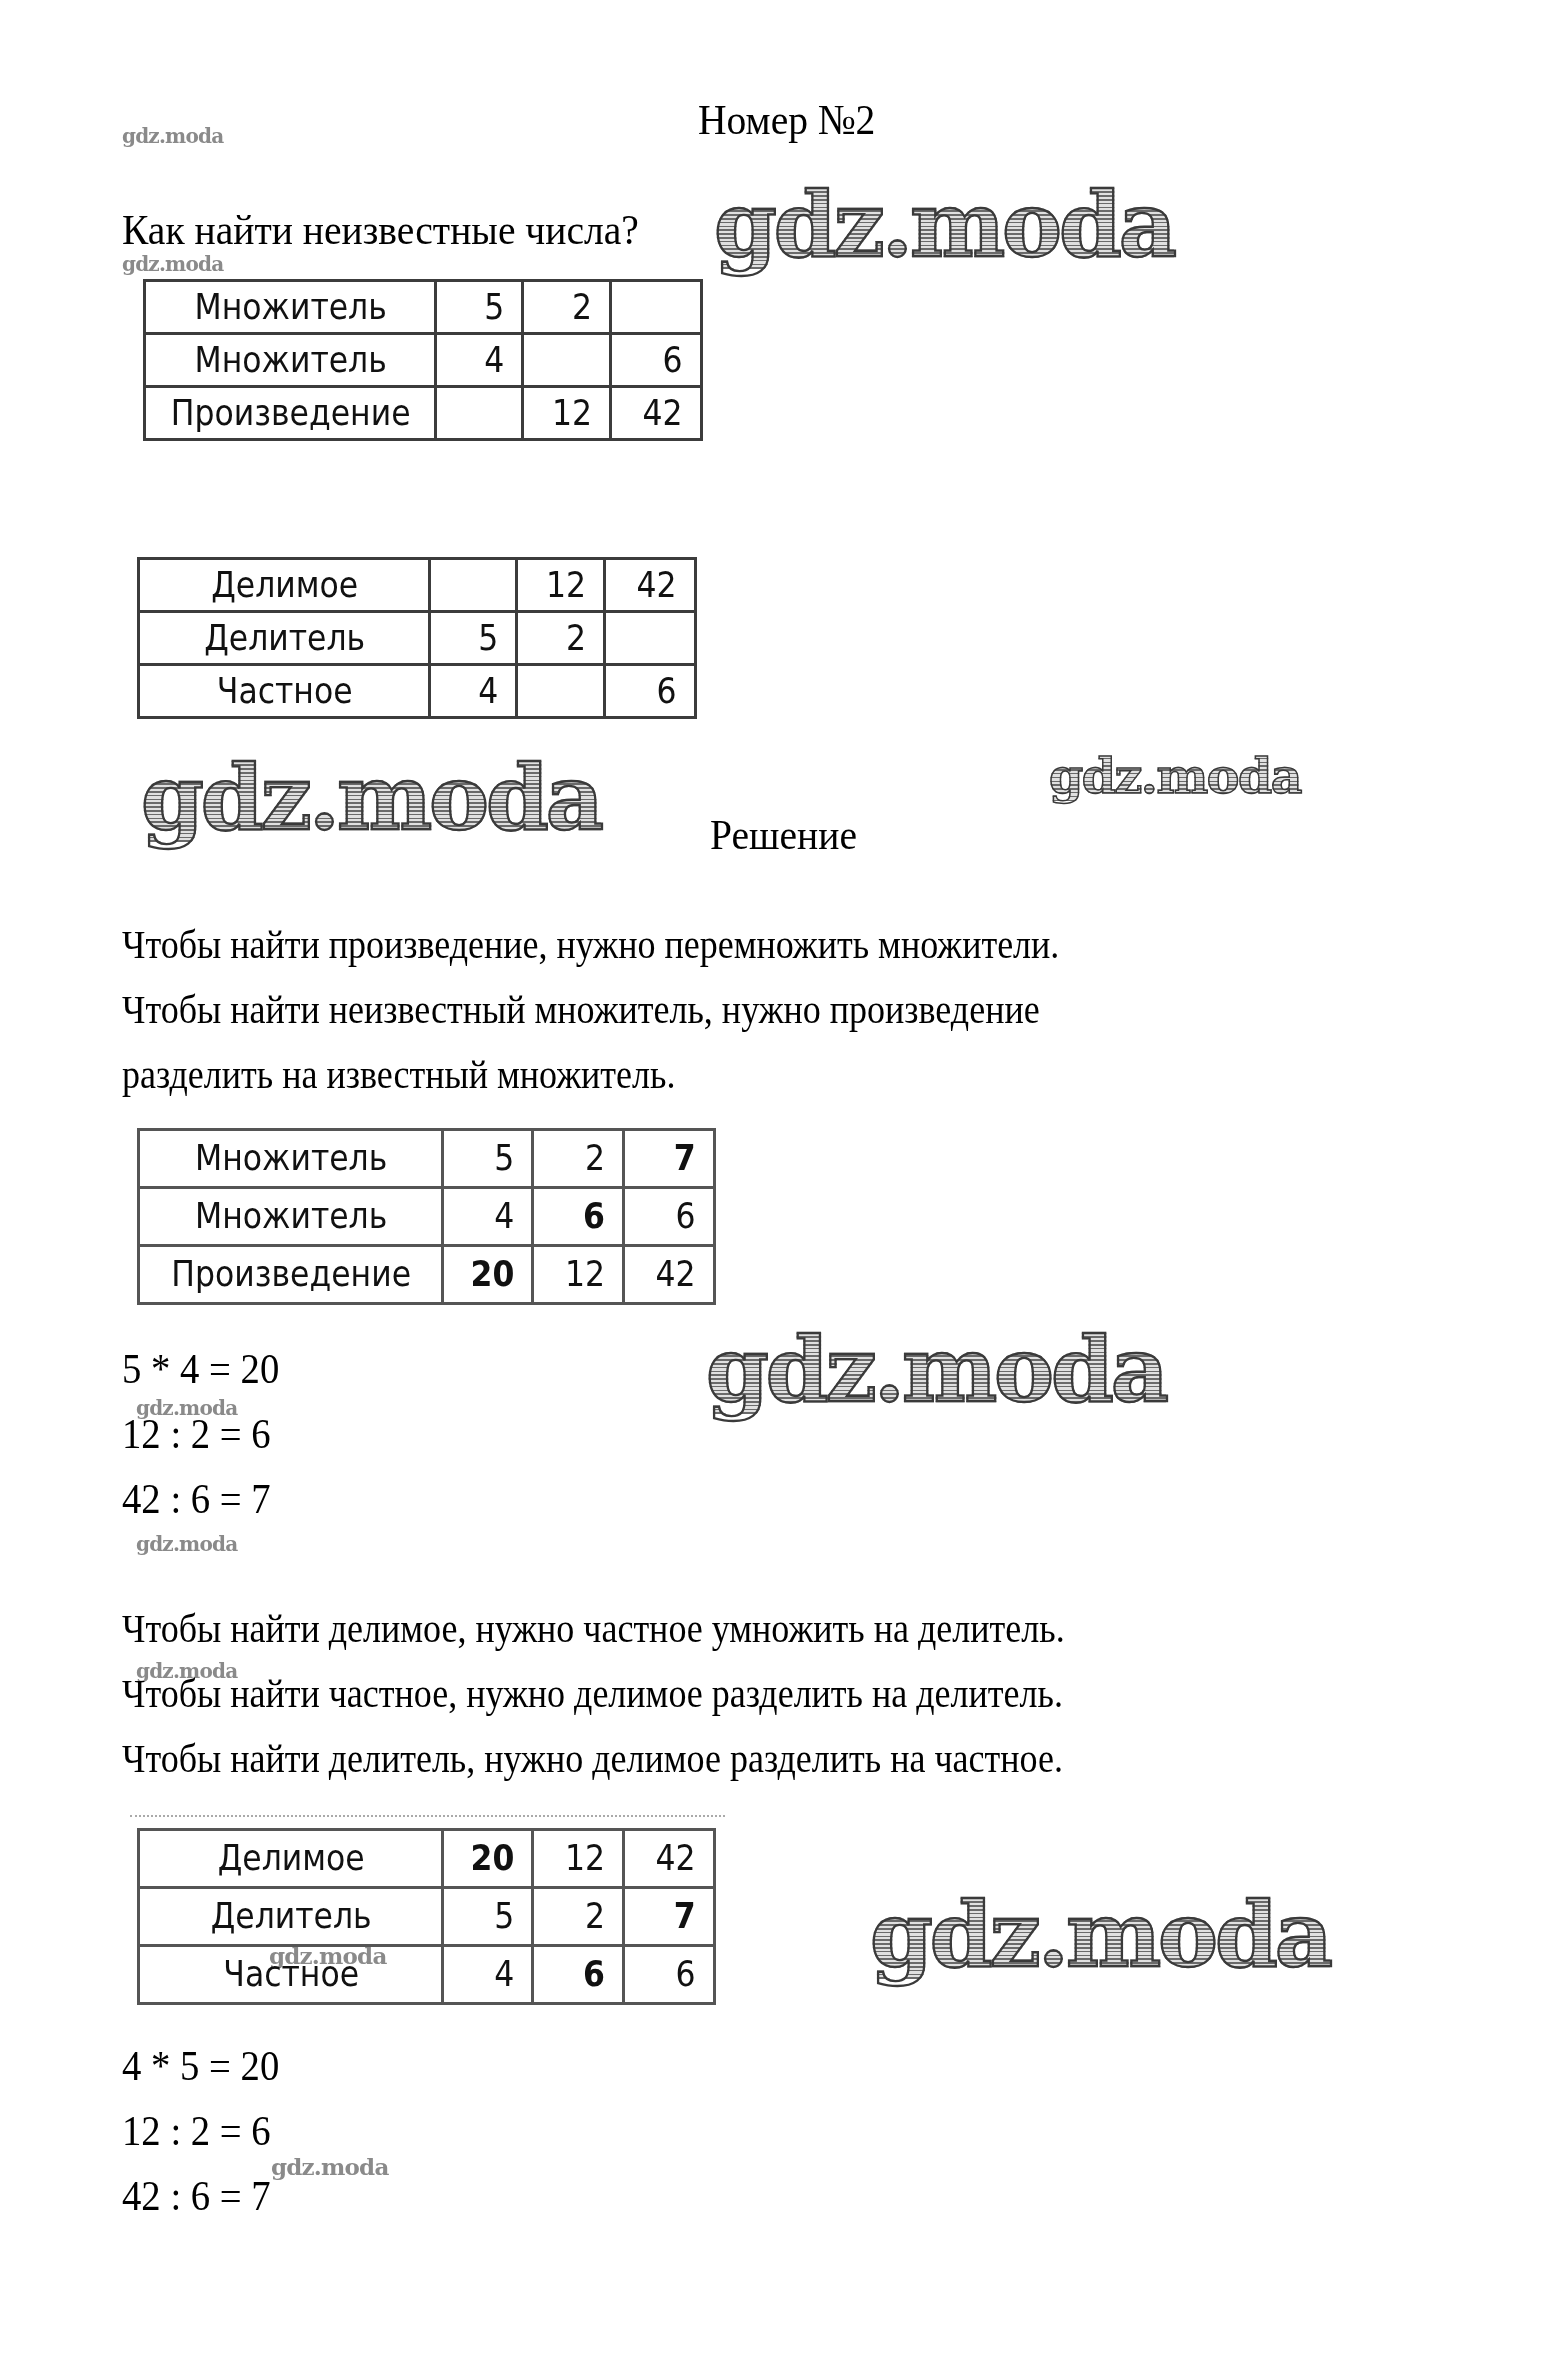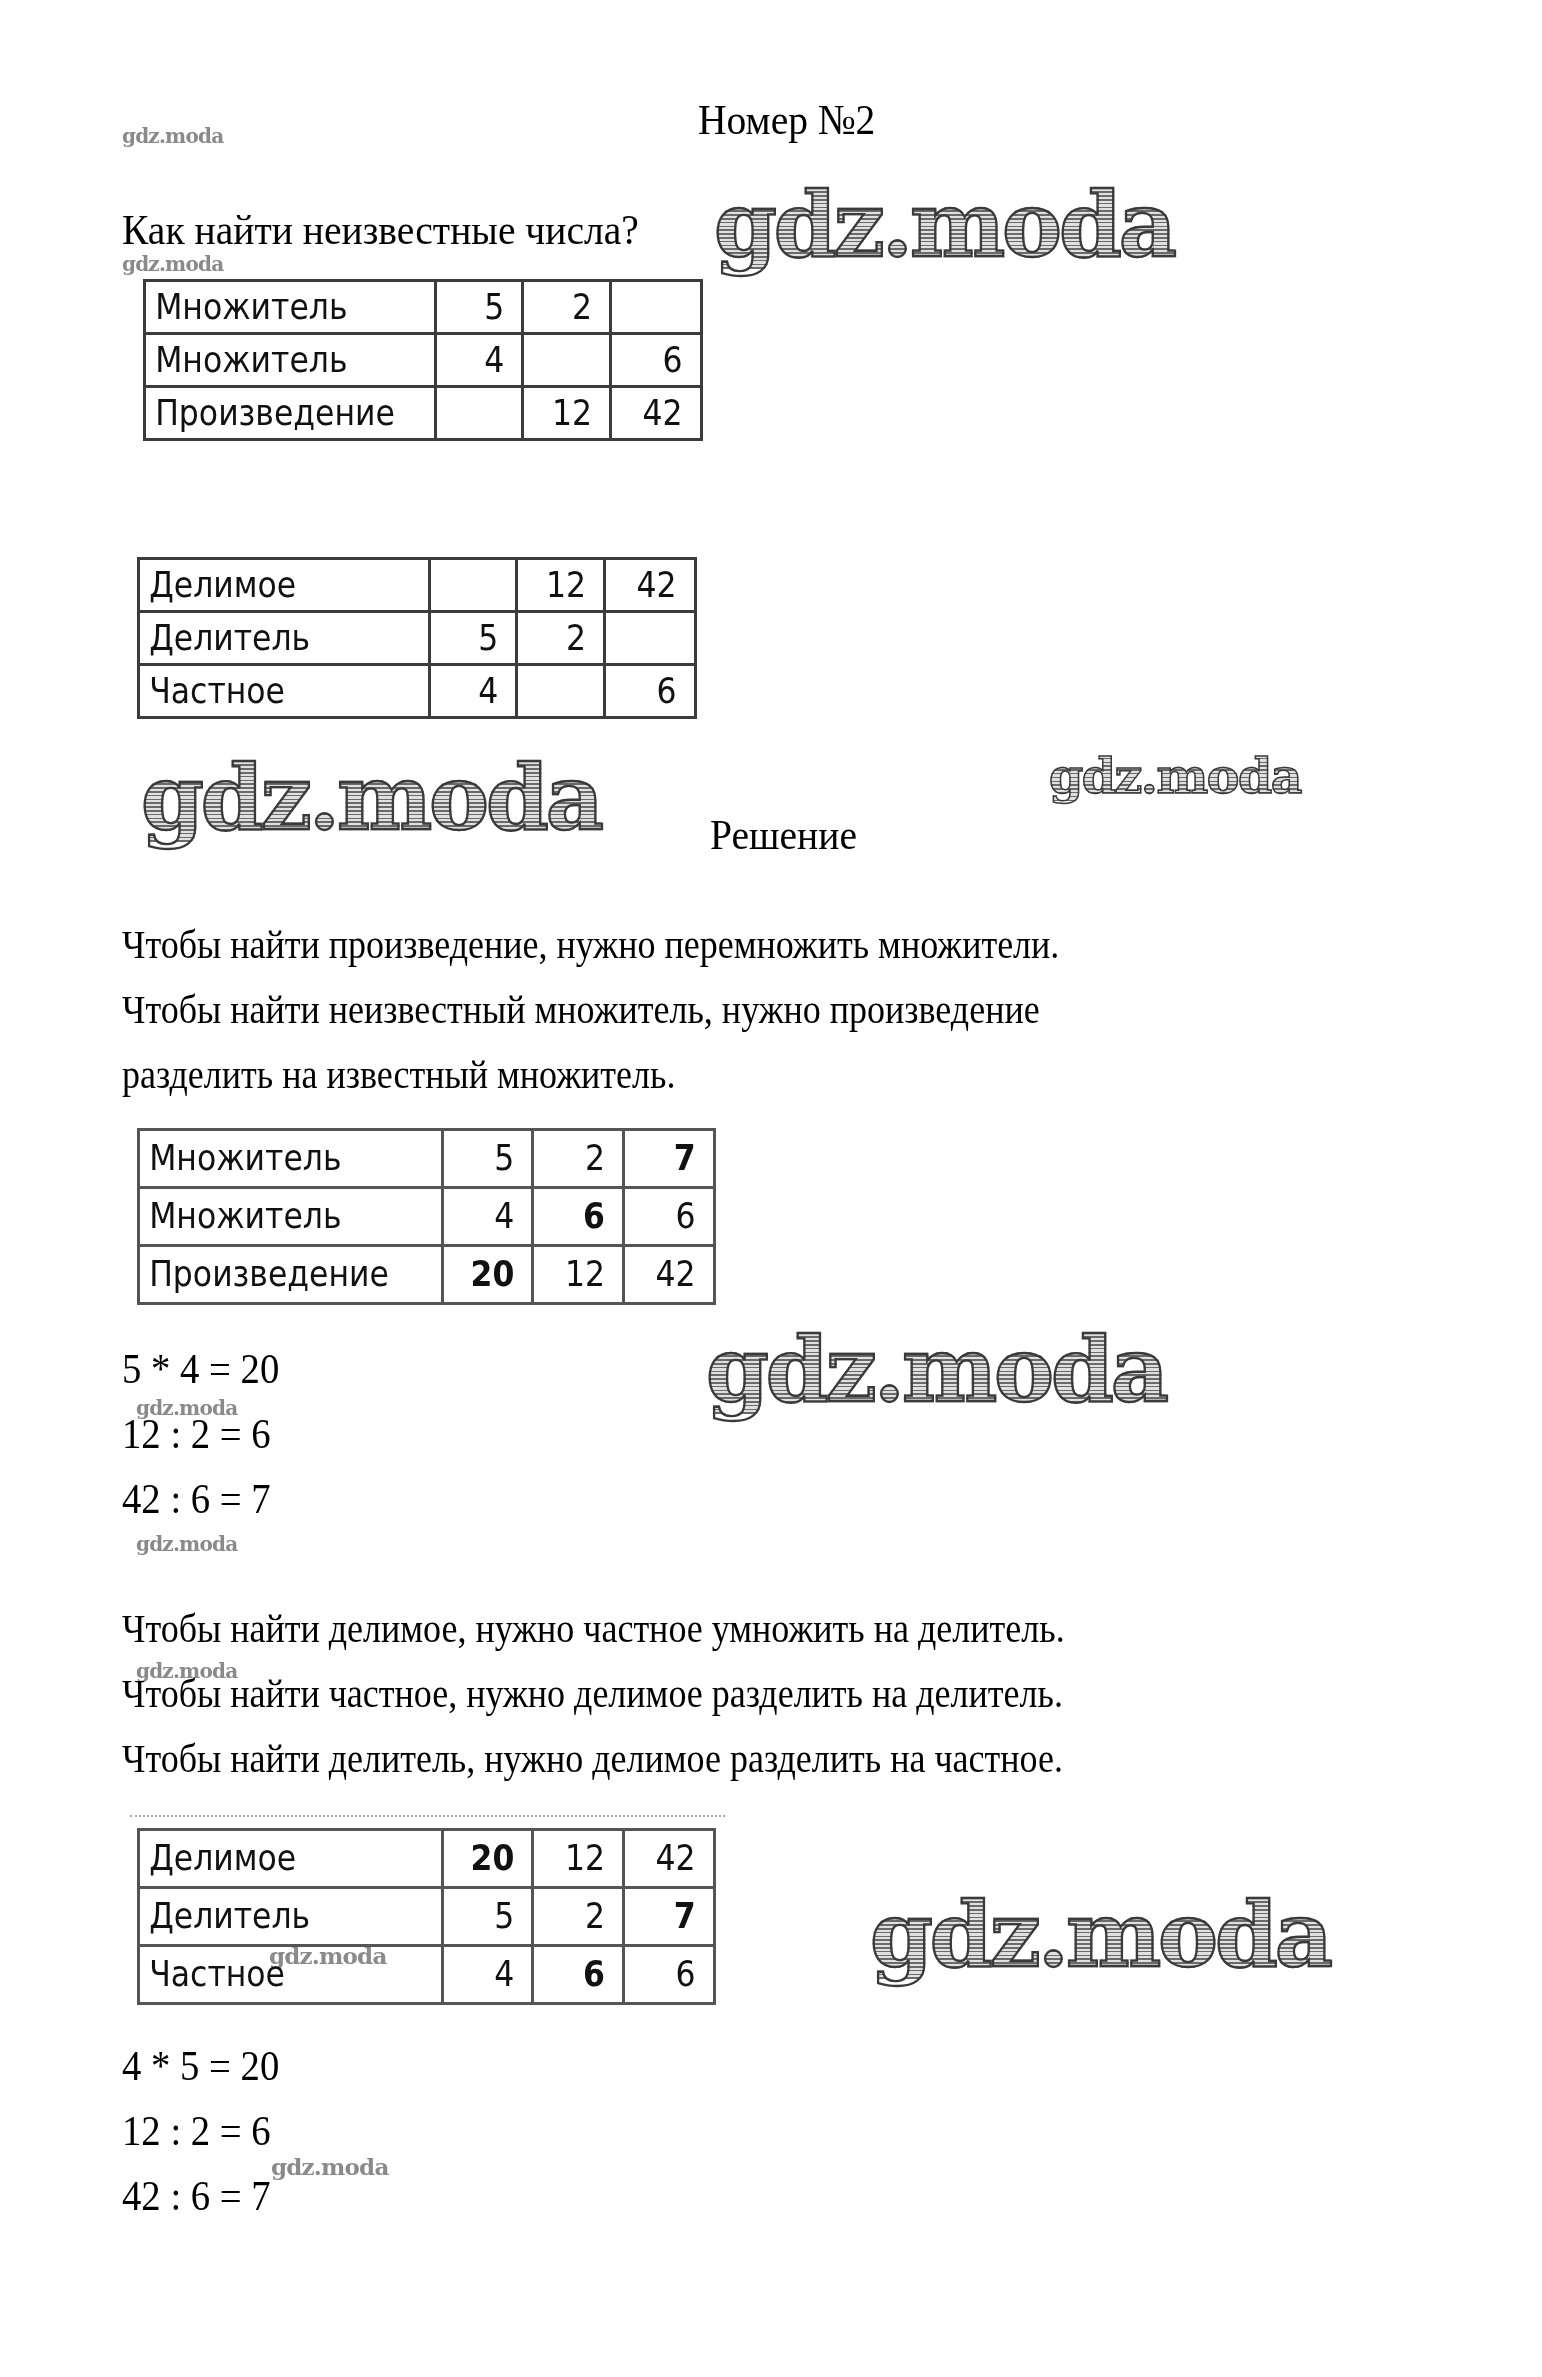--- a/index.html
+++ b/index.html
@@ -15,21 +15,21 @@
               letter-spacing: -0.8px; font-weight: bold; line-height: 1; white-space: nowrap; }
   .wm-big { font-family: "DejaVu Serif", serif; font-weight: bold; line-height: 1; white-space: nowrap;
             color: #9a9a9a; -webkit-text-stroke: 2.3px #3a3a3a; letter-spacing: -3.1px;
             background-image: repeating-linear-gradient(0deg, #6a6a6a 0 1.5px, #e0e0e0 1.5px 3.8px);
             -webkit-background-clip: text; background-clip: text; -webkit-text-fill-color: transparent; }
   .wm-mid { font-size: 49px; -webkit-text-stroke: 1.5px #3a3a3a; letter-spacing: -1.5px; }
 
   
   table.grid { position: absolute; border-collapse: collapse; font-family: "DejaVu Sans Condensed", "DejaVu Sans", sans-serif; }
   table.grid td { border: 3.8px solid #3c3c3c; height: 50px; padding: 0 7.6px; font-size: 35px; line-height: 1; color: #111; }
-  table.grid td.lbl { text-align: left; padding-left: 9.2px; }
+  table.grid td.lbl { text-align: center; padding-left: 9.2px; }
   table.grid td.num { text-align: right; padding-right: 17px; }
   table.grid td.bold { font-weight: bold; }
   table.light td { border-color: #555; }
   .dotline { position: absolute; height: 0; border-top: 2.3px dotted #aaa; }
 </style>
 </head>
 <body>
 
 <div class="abs title" style="left:698px; top:98px;">Номер №2</div>
 

